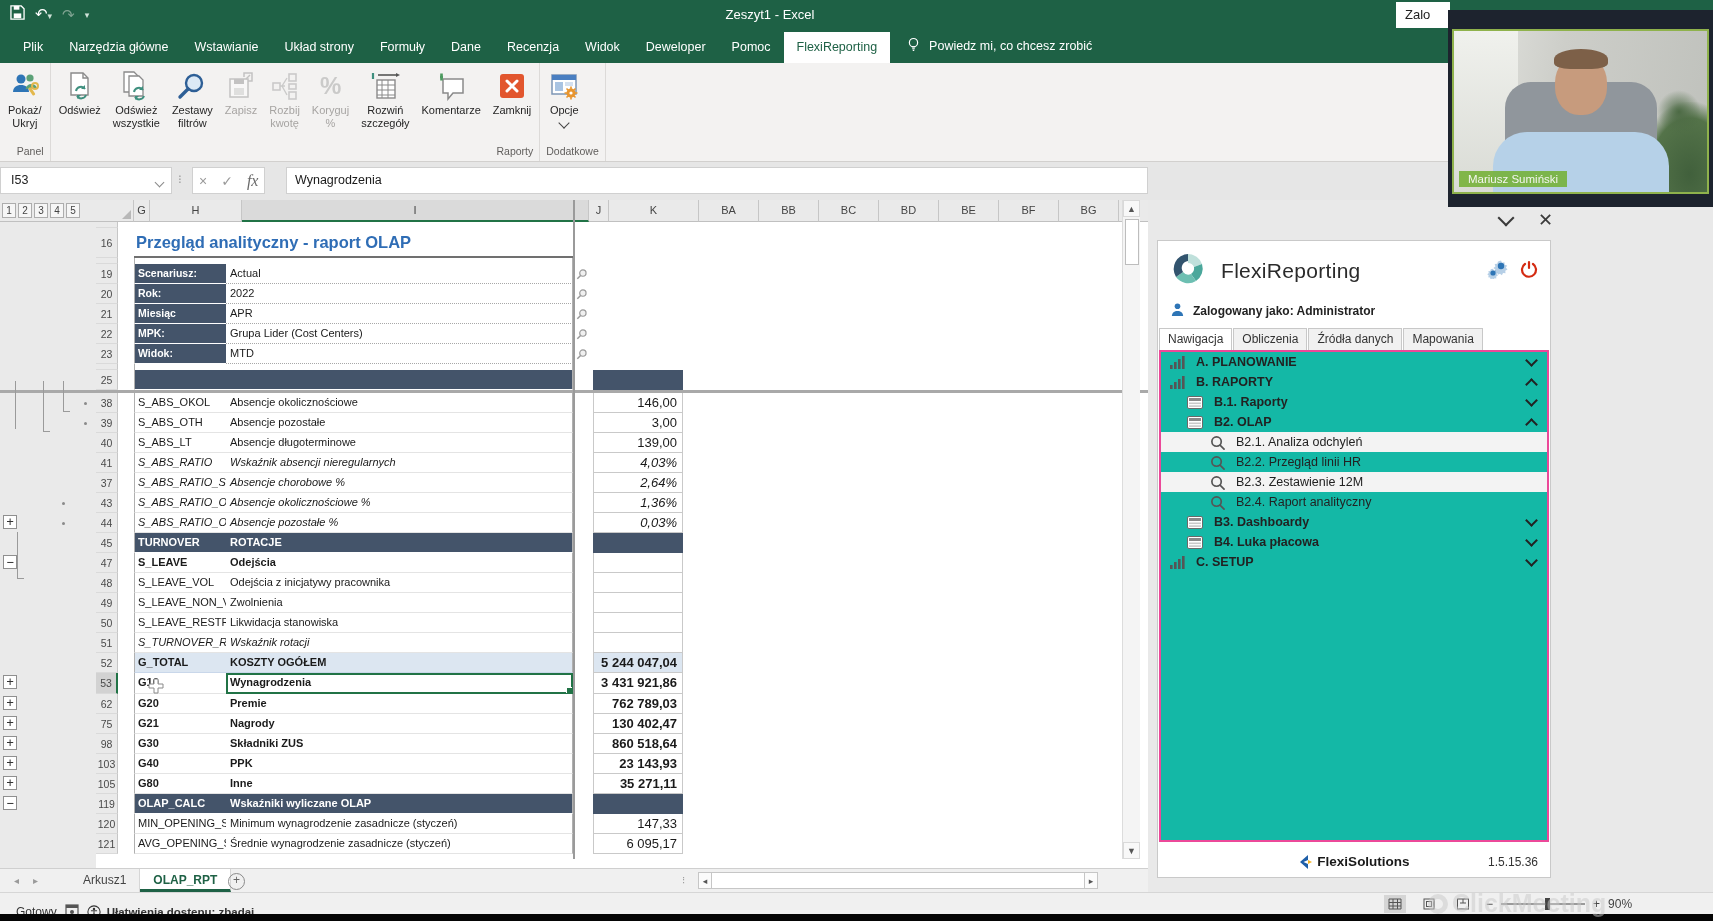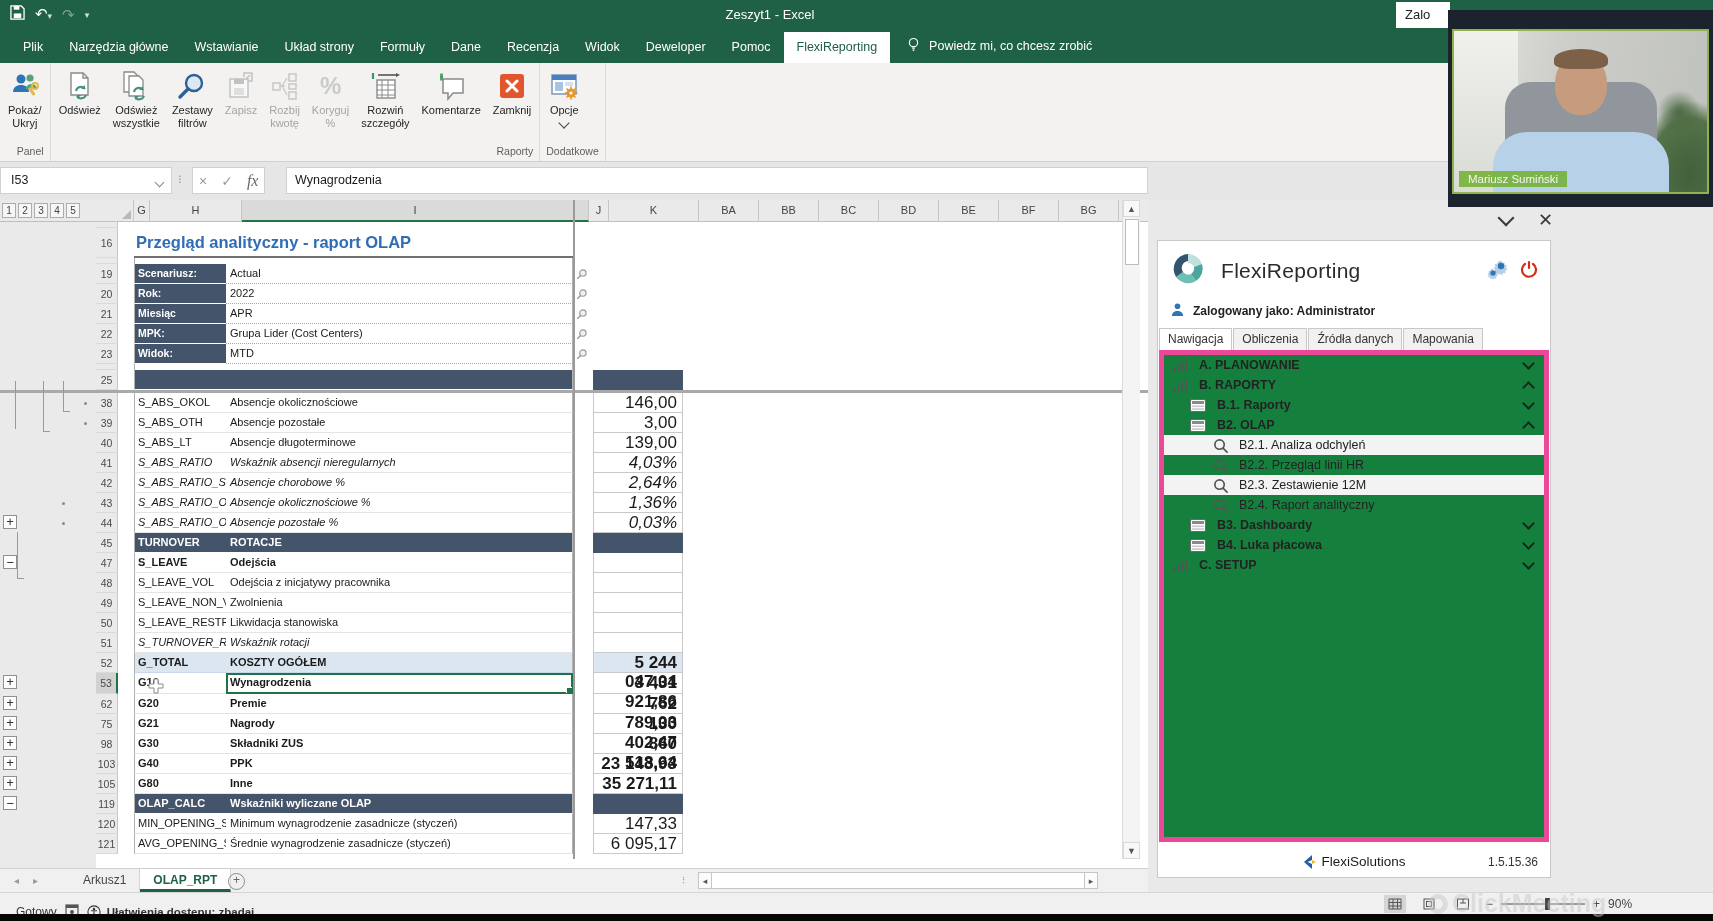--- a/index.html
+++ b/index.html
@@ -54,21 +54,21 @@
   .gheadrest{flex:1;background:#eaeaea;border-bottom:1px solid #c0c0c0;}
   .w16{width:16px}.w92{width:92px}.w347{width:347px}.w20{width:20px}.w90{width:90px}.w60{width:60px}
   #grows{position:relative;z-index:2;}
   .grow{display:flex;height:20px;}
   .gut{width:96px;position:relative;}
   .rnum{width:22px;font-size:10.5px;line-height:20px;color:#4a4a4a;text-align:center;background:#eaeaea;border-right:1px solid #c6c6c6;border-bottom:1px solid #dadada;box-sizing:border-box;}
   .gcol{width:16px;}
   .hcol{width:92px;box-sizing:border-box;font-size:11px;line-height:19px;color:#1a1a1a;padding-left:3px;white-space:nowrap;overflow:hidden;border-left:1px solid #b0b0b0;}
   .icol{width:347px;box-sizing:border-box;font-size:11px;line-height:19px;color:#1a1a1a;padding-left:4px;white-space:nowrap;overflow:hidden;border-right:1px solid #b0b0b0;position:relative;}
   .jcol{width:20px;position:relative;}
-  .kcol{width:90px;box-sizing:border-box;font-size:17px;line-height:19px;text-align:right;padding-right:5px;border:1px solid #c9c9c9;border-top:none;color:#1a1a1a;}
+  .kcol{width:90px;box-sizing:border-box;font-size:13px;line-height:19px;text-align:right;padding-right:5px;border:1px solid #c9c9c9;border-top:none;color:#1a1a1a;}
   .rest{flex:1;}
   .r-data .hcol,.r-data .icol{border-bottom:1px solid #e4e4e4;}
   .r-selector .hcol{background:#44546a;color:#fff;font-weight:bold;font-size:10.5px;border-bottom:1px solid #fff;}
   .r-selector .icol{border-bottom:1px dotted #a8a8a8;}
   .r-selector .kcol,.r-title .kcol,.r-stub0 .kcol,.r-stub .kcol,.r-stub2 .kcol{border:none;background:transparent;}
   .r-header .hcol,.r-header .icol{background:#44546a;color:#fff;font-weight:bold;border-bottom:1px solid #fff;}
   .r-header .kcol{background:#44546a;border-color:#44546a;}
   .r-title{height:30px;}
   .r-title .rnum{line-height:30px;}
   .r-title .icol{width:439px;color:#2f6db5;font-weight:bold;font-size:16.5px;line-height:28px;border-left:none;border-right:none;border-bottom:2px solid #707070;padding-left:2px;}
@@ -128,33 +128,33 @@
   .pcv{width:10px;height:10px;border-right:2px solid #3a3a3a;border-bottom:2px solid #3a3a3a;transform:rotate(45deg);margin-top:-4px;}
   .pcx{font-size:18px;line-height:16px;color:#3a3a3a;}
   #pcard{position:absolute;left:9px;top:40px;width:394px;height:638px;background:#fff;border:1px solid #c9c9c9;box-sizing:border-box;display:flex;flex-direction:column;}
   .phead{display:flex;align-items:center;padding:10px 12px 4px;}
   .ptitle{font-size:21px;color:#2b2b2b;margin-left:15px;flex:1;letter-spacing:.3px;}
   .phicons{display:flex;align-items:center;gap:10px;}
   .plogin{display:flex;align-items:center;gap:8px;padding:7px 12px 5px;font-weight:bold;font-size:12px;color:#222;}
   .ptabs{display:flex;padding:0 1px;margin-top:3px;}
   .ptab{font-size:12px;line-height:21px;padding:0 8px;background:#f1f1f1;border:1px solid #c8c8c8;border-bottom:none;color:#333;margin-right:1px;}
   .ptab.active{background:#fff;}
-  .treebox{flex:1;margin:0 1px 8px;border:5px solid #ec4899;background:#15803d;overflow:hidden;}
+  .treebox{flex:1;margin:0 1px 8px;border:2px solid #ec4899;background:#14b8a6;overflow:hidden;}
   .titem{display:flex;align-items:center;height:20px;font-size:12.5px;color:#222;}
   .titem.lvl0{padding-left:6px;font-weight:bold;}
   .titem.lvl1{padding-left:24px;font-weight:bold;}
   .titem.lvl2{padding-left:46px;}
   .titem.shaded{background:#f3f3f3;}
   .ticon{width:20px;display:flex;justify-content:center;margin-right:9px;flex-shrink:0;}
   .tlab{flex:1;white-space:nowrap;overflow:hidden;}
   .tchev{width:14px;height:14px;margin-right:8px;position:relative;flex-shrink:0;}
   .tchev.chev-down::before{content:'';position:absolute;left:2px;top:1px;width:7px;height:7px;border-right:2px solid #222;border-bottom:2px solid #222;transform:rotate(45deg);}
   .tchev.chev-up::before{content:'';position:absolute;left:2px;top:5px;width:7px;height:7px;border-right:2px solid #222;border-bottom:2px solid #222;transform:rotate(-135deg);}
   .pfoot{position:relative;display:flex;align-items:center;justify-content:center;padding:4px 12px 8px;gap:4px;}
-  .pbrand{display:flex;align-items:center;gap:3px;font-weight:normal;font-size:13.5px;color:#1a1a1a;justify-content:space-between;}
+  .pbrand{display:flex;align-items:center;gap:3px;font-weight:bold;font-size:13.5px;color:#1a1a1a;justify-content:space-between;}
   .pver{position:absolute;right:12px;font-size:12px;color:#333;}
   
   #webcam{position:absolute;left:1448px;top:10px;width:265px;height:197px;background:#1d232e;z-index:60;padding:19px 4px 13px;box-sizing:border-box;}
   .vid{position:relative;width:100%;height:100%;border:2px solid #8fb24c;box-sizing:border-box;overflow:hidden;
        background:linear-gradient(100deg,#e6e7e3 0%,#cdcec9 40%,#bfc1bc 100%);}
   .vwin{position:absolute;left:0;top:0;width:64px;height:100%;background:linear-gradient(#f0f1ed,#d9dbd5);}
   .vchair{position:absolute;left:50%;transform:translateX(-50%);bottom:-8px;width:152px;height:118px;background:#90969c;border-radius:26px 26px 0 0;}
   .vhead{position:absolute;left:50%;transform:translateX(-50%);top:24px;width:52px;height:60px;background:#c79b7d;border-radius:46%;}
   .vhair{position:absolute;left:50%;transform:translateX(-50%);top:18px;width:54px;height:20px;background:#7d6048;border-radius:50% 50% 30% 30%;}
   .vbody{position:absolute;left:50%;transform:translateX(-50%);bottom:0;width:176px;height:60px;background:#b6d1e8;border-radius:34px 34px 0 0;}
@@ -610,21 +610,21 @@
           <div class="gcol"></div>
           <div class="hcol">S_ABS_RATIO</div>
           <div class="icol">Wskaźnik absencji nieregularnych</div>
           <div class="jcol"></div>
           <div class="kcol">4,03%</div>
           <div class="rest"></div>
         </div>
 
         <div class="grow r-data r-italic">
           <div class="gut"></div>
-          <div class="rnum">42</div>
+          <div class="rnum">37</div>
           <div class="gcol"></div>
           <div class="hcol">S_ABS_RATIO_SL</div>
           <div class="icol">Absencje chorobowe %</div>
           <div class="jcol"></div>
           <div class="kcol">2,64%</div>
           <div class="rest"></div>
         </div>
 
         <div class="grow r-data r-italic dot2">
           <div class="gut"></div>

